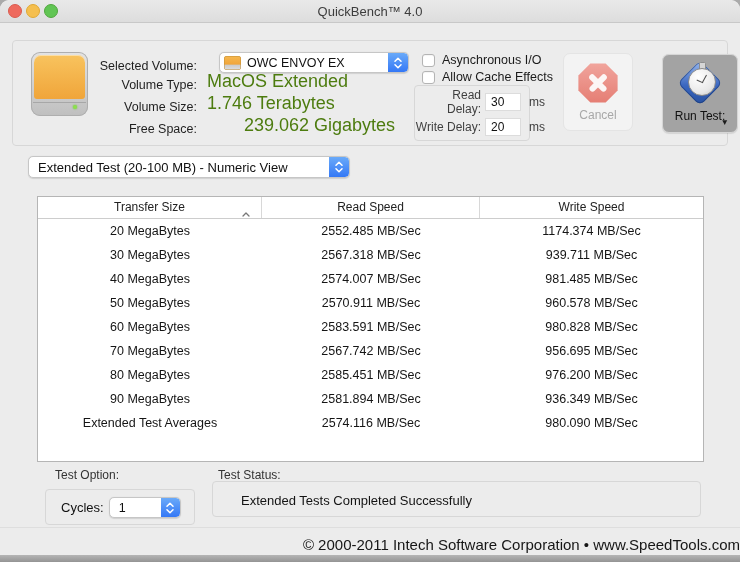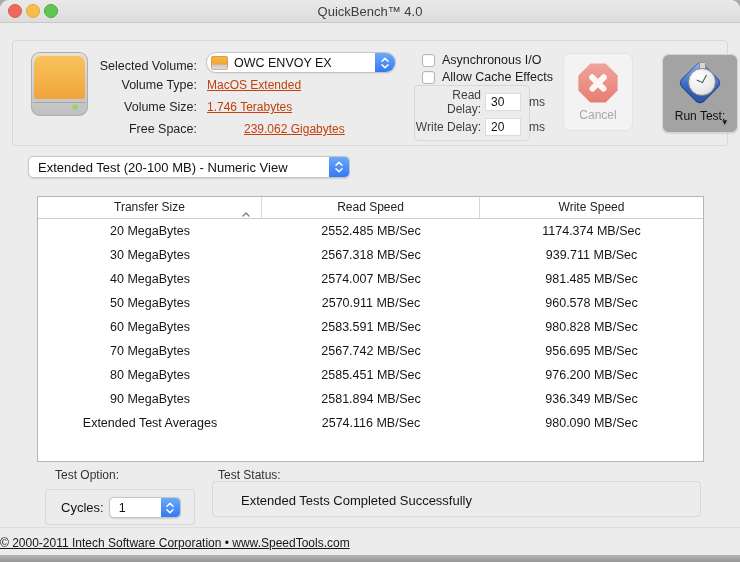--- a/index.html
+++ b/index.html
@@ -29,21 +29,21 @@
   .drive-face { position:absolute; left:3px; top:3px; right:3px; height:44px;
     border-radius:7px 7px 3px 3px;
     background:linear-gradient(180deg,#f8c35e,var(--drive-orange,#f0a53a));
     box-shadow:inset 0 1px 0 rgba(255,255,255,.45); }
   .drive-seam { position:absolute; left:2px; right:2px; bottom:13px; height:1px; background:rgba(110,110,110,.35); }
   .drive-led { position:absolute; right:11px; bottom:7px; width:4px; height:4px; border-radius:50%;
     background:#8ddf4e; box-shadow:0 0 2px #6bc32f; }
 
   .vrow { position:absolute; left:0; display:flex; align-items:flex-end; }
   .vlabel { width:184px; text-align:right; font-size:12.5px; color:#1f1f1f; flex:none; }
-  .vvalue { margin-left:10px; font-size:12px; color:#c2410c;text-decoration:underline; }
+  .vvalue { margin-left:10px; font-size:18px; color:#4d7c0f; }
 
   .popup { display:flex; align-items:center; background:#ffffff; border:1px solid #c6c6c6;
     border-radius:5px; box-sizing:border-box; box-shadow:0 0.5px 1px rgba(0,0,0,.12); overflow:hidden; }
   .popup-text { font-size:12.5px; color:#111; white-space:nowrap; flex:1; }
   .stepper { width:20px; align-self:stretch; flex:none; margin-left:auto;
     background:linear-gradient(180deg,#6aaaf9,var(--accent-blue,#3478f6));
     display:flex; flex-direction:column; align-items:center; justify-content:center;
     border-radius:0 4px 4px 0; }
   .mini-drive { width:17px; height:14px; border-radius:3px; margin:0 6px 0 4px; flex:none;
     background:linear-gradient(180deg,#f6b84f 0%, #f0a53a 60%, #c9c9c9 62%, #e0e0e0 100%);
@@ -111,22 +111,22 @@
   .cycles-row { position:absolute; left:15px; top:7px; display:flex; align-items:center; }
   .cycles-label { font-size:13px; color:#111; }
   .combo { display:flex; margin-left:5px; height:21px; border:1px solid #c6c6c6; border-radius:5px;
     background:#fff; box-sizing:border-box; overflow:hidden; box-shadow:0 0.5px 1px rgba(0,0,0,.12); }
   .combo-value { width:42px; font-size:12.5px; color:#111; line-height:20px; padding-left:9px; }
   .combo .stepper { width:19px; border-radius:0 4px 4px 0; }
   #status-box { left:212px; top:481px; width:489px; height:36px; }
   .status-text { position:absolute; left:28px; top:0; height:36px; line-height:37px;
     font-size:13px; font-weight:500; color:#141414; }
   .divider { position:absolute; left:0; top:527px; width:100%; height:1px; background:#dedede; }
-  .footer { position:absolute; left:0; top:536px; width:100%; text-align:left;
-    font-size:12px; font-weight:500; color:#161616;text-decoration:underline; }
+  .footer { position:absolute; left:0; top:536px; width:100%; text-align:right;
+    font-size:15px; font-weight:500; color:#161616; }
   .bottom-strip { position:absolute; left:0; bottom:0; width:100%; height:7px;
     background:linear-gradient(180deg,#b5b5b5,#949494); }
 </style>
 </head>
 <body>
 
 <div id="window">
 
   <div class="titlebar">
     <div class="tl red"></div>
@@ -138,21 +138,21 @@
   <div id="vol-section" class="groupbox">
 
     <div class="drive">
       <div class="drive-face"></div>
       <div class="drive-seam"></div>
       <div class="drive-led"></div>
     </div>
 
     <div class="vrow" style="top:11px; height:21px;">
       <span class="vlabel">Selected Volume:</span>
-      <div class="popup" style="width:190px; height:21px; margin-left:9px;border-radius:10px;">
+      <div class="popup" style="width:190px; height:21px; margin-left:22px;">
         <span class="mini-drive"></span>
         <span class="popup-text" style="font-weight:500;">OWC ENVOY EX</span>
         <span class="stepper">
           <svg width="8" height="14" viewBox="0 0 8 14">
               <polyline points="1,5.2 4,2.2 7,5.2" stroke="#ffffff" stroke-width="1.5" fill="none" stroke-linecap="round" stroke-linejoin="round"></polyline>
               <polyline points="1,8.8 4,11.8 7,8.8" stroke="#ffffff" stroke-width="1.5" fill="none" stroke-linecap="round" stroke-linejoin="round"></polyline>
             </svg>
         </span>
       </div>
     </div>

